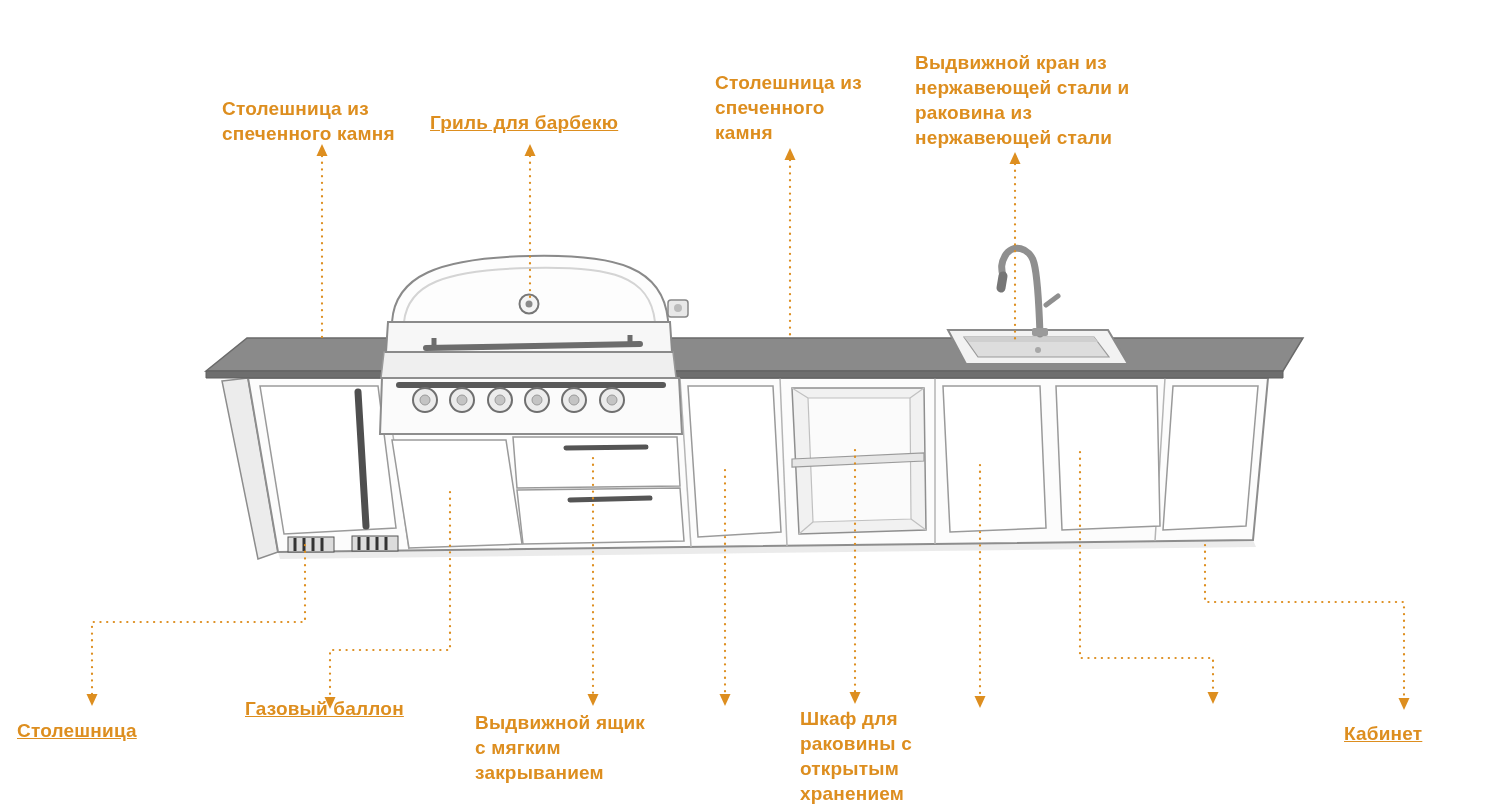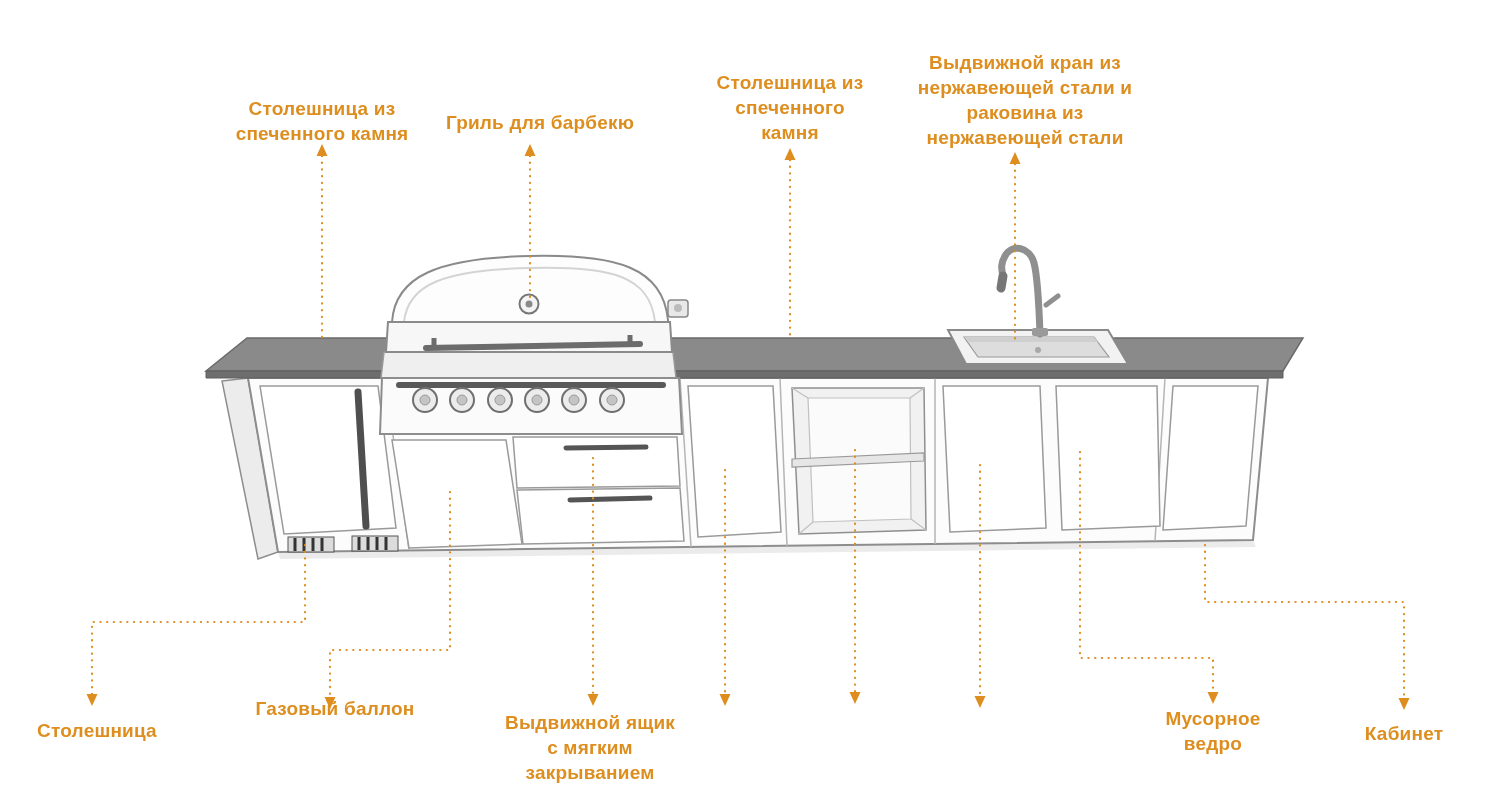--- a/index.html
+++ b/index.html
@@ -7,28 +7,28 @@
     position: relative;
     width: 1489px;
     height: 810px;
     background: #ffffff;
     overflow: hidden;
     font-family: "Liberation Sans", "DejaVu Sans", sans-serif;
   }
   .stage svg { position: absolute; left: 0; top: 0; }
   .callout-label {
     position: absolute;
-    text-align: center;
+    text-align: left;
     color: var(--accent, #DD8E1F);
     font-size: 19px;
     font-weight: 600;
     line-height: 1.32;
     letter-spacing: 0.2px;
   }
-  .callout-label.nowrap { white-space: nowrap; }
+  .callout-label.nowrap { white-space: nowrap; text-decoration: underline; }
   
   .cl {
     fill: none;
     stroke: var(--accent, #DD8E1F);
     stroke-width: 2.2;
     stroke-dasharray: 0.2 6.5;
     stroke-linecap: round;
   }
   .ca { fill: var(--accent, #DD8E1F); }
   .seam { stroke: #b5b5b5; stroke-width: 1.5; }
@@ -207,22 +207,22 @@
   <div class="callout-label nowrap" style="left:430px; top:110px; width:220px;">Гриль для барбекю</div>
 
   <div class="callout-label" style="left:715px; top:70px; width:150px;">Столешница из спеченного камня</div>
 
   <div class="callout-label" style="left:915px; top:50px; width:220px;">Выдвижной кран из нержавеющей стали и раковина из нержавеющей стали</div>
 
   <div class="callout-label nowrap" style="left:17px; top:718px; width:160px;">Столешница</div>
 
   <div class="callout-label nowrap" style="left:245px; top:696px; width:180px;">Газовый баллон</div>
 
-  <div class="callout-label" style="left:475px; top:710px; width:170px;margin-left:30px;">Выдвижной ящик с мягким закрыванием</div>
-
-
-
-
-  <div class="callout-label" style="left:1161px; top:706px; width:104px;">Мусорное ведро</div>
+  <div class="callout-label" style="left:475px; top:710px; width:170px;">Выдвижной ящик с мягким закрыванием</div>
+
+
+  <div class="callout-label" style="left:800px; top:706px; width:116px;">Шкаф для раковины с открытым хранением</div>
+
+
 
   <div class="callout-label nowrap" style="left:1344px; top:712px; width:120px;margin-top:9px;">Кабинет</div>
 
 </div>
 
 </body></html>

